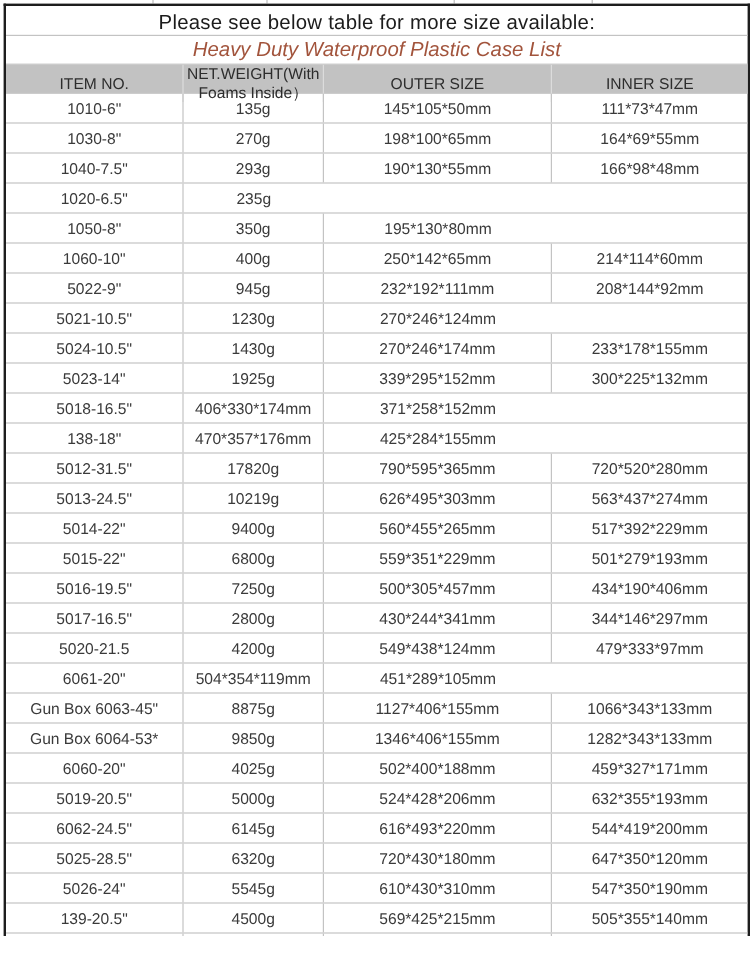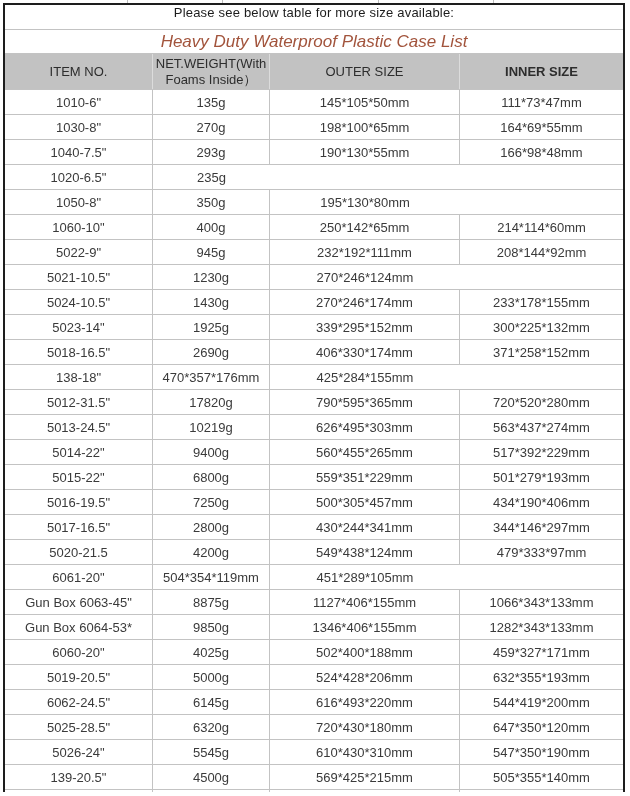--- a/index.html
+++ b/index.html
@@ -14,41 +14,41 @@
     width:630px;height:796px;background:#ffffff;position:relative;
     font-family:"Liberation Sans", sans-serif;overflow:hidden;
   }
   .tick{position:absolute;top:0;width:1px;height:3px;background:#bdbdbd;}
   .sheet{
     position:absolute;left:3px;top:3px;width:622px;box-sizing:border-box;
     border:2px solid var(--border);border-bottom:none;background:#fff;
   }
   .row-note{
     height:25px;box-sizing:border-box;border-bottom:1px solid var(--grid);
-    display:flex;align-items:flex-start;justify-content:center;
-    font-size:13px;color:#1c1c1c;letter-spacing:0.2px;
+    display:flex;align-items:flex-end;justify-content:center;
+    font-size:17px;color:#1c1c1c;letter-spacing:0.2px;
   }
   .row-title{
     height:24px;box-sizing:border-box;border-bottom:1px solid var(--grid);
     display:flex;align-items:center;justify-content:center;
     font-size:17px;font-style:italic;color:var(--title-color);
   }
   .grid-row{
     display:grid;grid-template-columns:148px 117px 190px 163px;
     box-sizing:border-box;border-bottom:1px solid var(--grid);
   }
   .header-row{
-    height:36px;background:var(--header-bg);
+    height:24px;background:var(--header-bg);
   }
   .header-cell{
     display:flex;align-items:center;justify-content:center;text-align:center;
     font-size:13px;color:#2d2d2d;line-height:1.2;padding:0 4px;
     border-right:1px solid #dcdcdc;
   }
-  .header-cell:last-child{border-right:none;font-weight:bold;}
+  .header-cell:last-child{border-right:none;}
   .data-row{height:25px;}
   .cell{
     display:flex;align-items:center;justify-content:center;
     font-size:13px;color:var(--body-text);white-space:nowrap;
     border-right:1px solid var(--grid);
   }
   .cell:last-child{border-right:none;}
   .partial-row{
     display:grid;grid-template-columns:148px 117px 190px 163px;height:2px;
   }
@@ -128,21 +128,20 @@
         <div class="cell">233*178*155mm</div>
       </div>
       <div class="grid-row data-row">
         <div class="cell">5023-14"</div>
         <div class="cell">1925g</div>
         <div class="cell">339*295*152mm</div>
         <div class="cell">300*225*132mm</div>
       </div>
       <div class="grid-row data-row">
         <div class="cell">5018-16.5"</div>
-        <div class="cell">2690g</div>
         <div class="cell">406*330*174mm</div>
         <div class="cell">371*258*152mm</div>
       </div>
       <div class="grid-row data-row">
         <div class="cell">138-18"</div>
         <div class="cell">470*357*176mm</div>
         <div class="cell">425*284*155mm</div>
       </div>
       <div class="grid-row data-row">
         <div class="cell">5012-31.5"</div>

